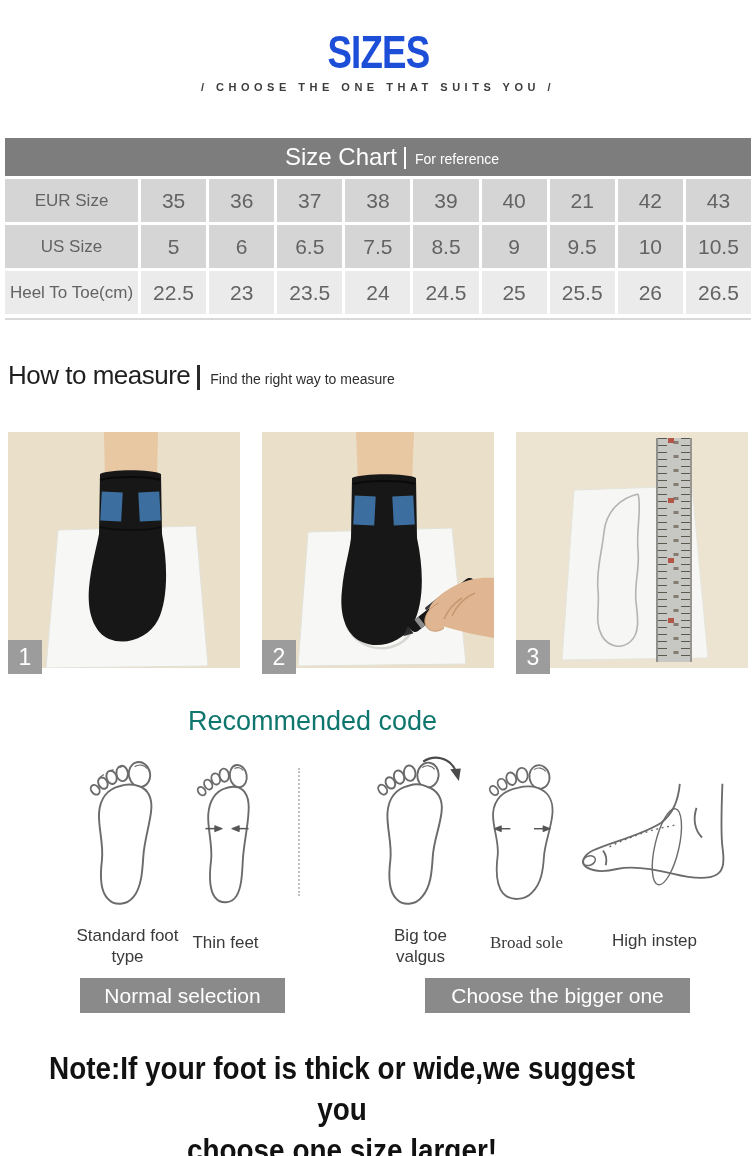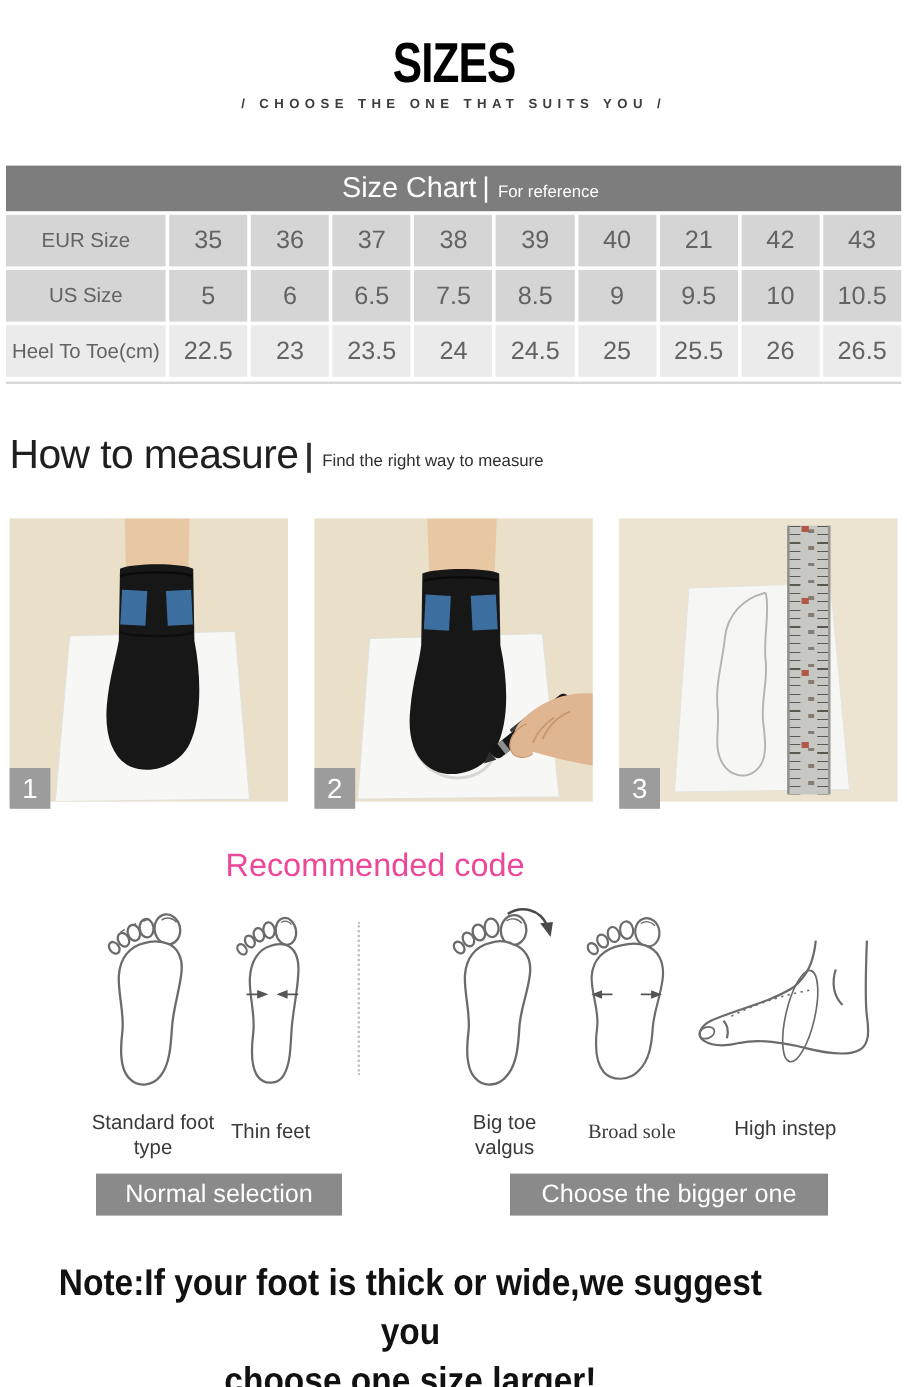--- a/index.html
+++ b/index.html
@@ -2,41 +2,41 @@
 <html><head>
 <meta charset="utf-8">
 <style>
   * { margin:0; padding:0; box-sizing:border-box; }
   html,body { background:#fff; }
   body { font-family:"Liberation Sans", sans-serif; }
   #canvas { position:relative; width:756px; height:1156px; margin:0 auto; background:#fff; overflow:hidden; }
 
   
   .page-title { position:absolute; top:24px; left:0; width:756px; text-align:center;
-    font-size:47px; font-weight:bold; color:#000000; letter-spacing:-1px; }
+    font-size:47px; font-weight:bold; color:#1d4ed8; letter-spacing:-1px; }
   .page-title span { display:inline-block; transform:scaleX(.78); transform-origin:center; }
   .page-subtitle { position:absolute; top:81px; left:0; width:756px; text-align:center;
     font-size:11px; font-weight:bold; color:#3c3c3c; letter-spacing:4.5px; }
 
   
   .size-table { position:absolute; left:5px; top:138px; width:746px; border-bottom:2px solid #d9d9d9; padding-bottom:1px; }
   .st-header { height:38px; background:#7d7d7d; display:flex; align-items:center; justify-content:center; margin-bottom:3px;padding-left:28px; }
   .st-title { font-size:24px; color:#fff; }
   .st-sep { width:2px; height:22px; background:#fff; margin:2px 9px 0 7px; }
   .st-note { font-size:14px; color:#fff; padding-top:3px; }
   .st-grid { display:grid; grid-template-columns:133px repeat(9, 1fr); gap:3px; margin-bottom:3px; }
   .st-grid > div { height:43px; display:flex; align-items:center; justify-content:center;
     font-size:21px; color:#636363; }
   .st-grid > .t-label { font-size:17px; }
   .r0 > div, .r1 > div { background:#d5d5d5; }
   .r2 > div { background:#ebebeb; }
 
   
   .htm-row { position:absolute; left:8px; top:360px; display:flex; align-items:center; }
-  .htm-title { font-size:34px; color:#1f1f1f; letter-spacing:-.5px; }
+  .htm-title { font-size:26px; color:#1f1f1f; letter-spacing:-.5px; }
   .htm-sep { width:3px; height:25px; background:#2a2a2a; margin:4px 10px 0 7px; }
   .htm-note { font-size:14px; color:#2e2e2e; padding-top:6px; }
 
   
   .photo { position:absolute; top:432px; width:232px; height:236px; background:#eadfc9; }
   .photo svg { position:absolute; left:0; top:0; }
   .p1 { left:8px; } .p2 { left:262px; } .p3 { left:516px; background:#ece3d0; }
   .step-badge { position:absolute; left:0; bottom:-6px; width:34px; height:34px; background:#9c9c9c;
     color:#fff; font-size:23px; display:flex; align-items:center; justify-content:center; z-index:5; }
 
@@ -47,21 +47,21 @@
     background:repeating-linear-gradient(to bottom, #5b584f 0 1px, transparent 1px 7px); }
   .ruler .ticks-r { position:absolute; right:0; top:0; width:9px; height:100%;
     background:repeating-linear-gradient(to bottom, #5b584f 0 1px, transparent 1px 7px); }
   .ruler .nums { position:absolute; left:55%; transform:translateX(-50%); top:3px; width:5px; height:98%;
     background:repeating-linear-gradient(to bottom, #6e6356 0 3px, transparent 3px 14px); opacity:.75; }
   .ruler .red-marks { position:absolute; left:42%; transform:translateX(-50%); top:0; width:6px; height:100%;
     background:repeating-linear-gradient(to bottom, #b04a3a 0 5px, transparent 5px 60px); opacity:.9; }
 
   
   .rec-title { position:absolute; top:706px; left:0; width:625px; text-align:center;
-    font-size:27px; color:#ec4899; }
+    font-size:27px; color:#0f766e; }
   .diagram { position:absolute; }
   .diagram-divider { position:absolute; left:298px; top:768px; height:128px; width:0;
     border-left:2px dotted #c2c2c2; }
   .foot-label { position:absolute; top:925px; text-align:center; font-size:17px; color:#3a3a3a; line-height:21px; }
   .lbl-standard { left:70px;  width:115px; }
   .lbl-thin     { left:178px; width:95px;  top:932px; }
   .lbl-valgus   { left:383px; width:75px;  }
   .lbl-broad    { left:474px; width:105px; top:932px;font-family:Liberation Serif, serif; }
   .lbl-instep   { left:602px; width:105px; top:930px; }
 

